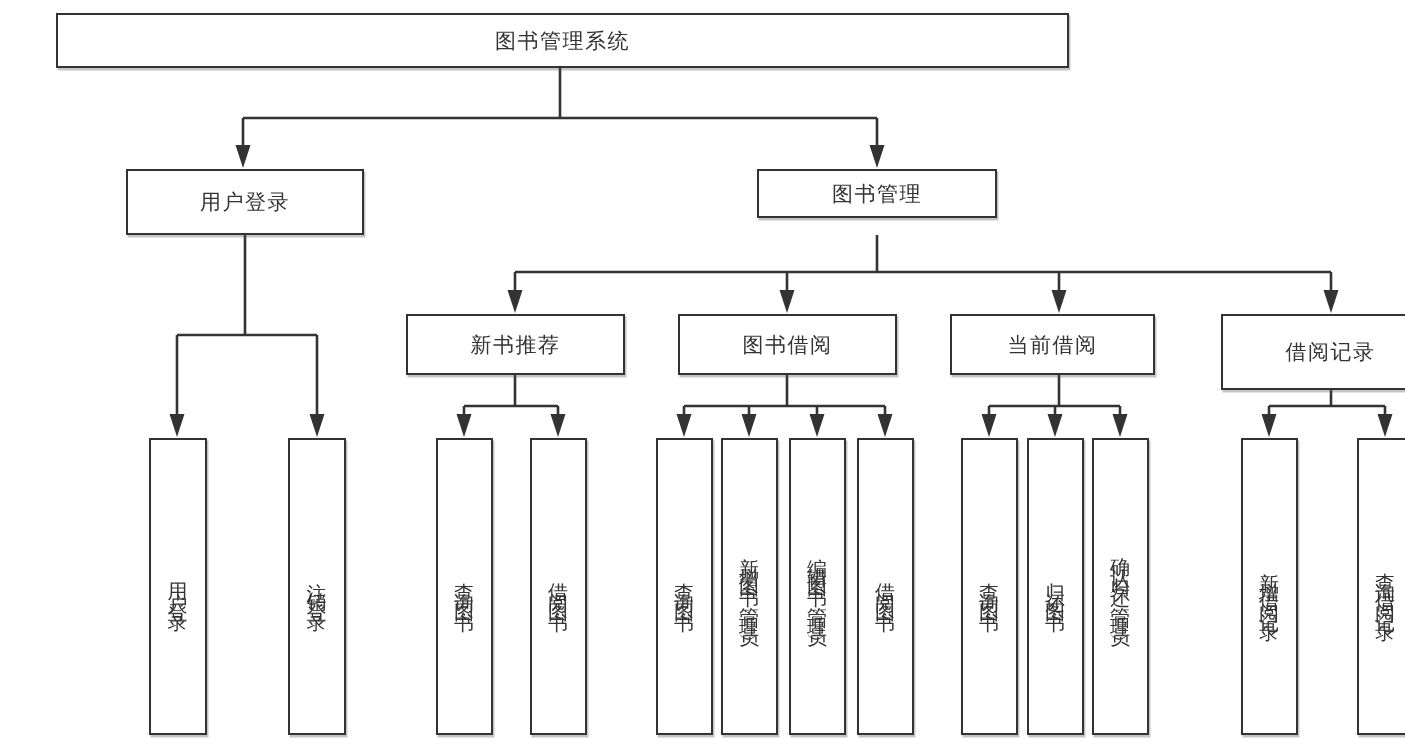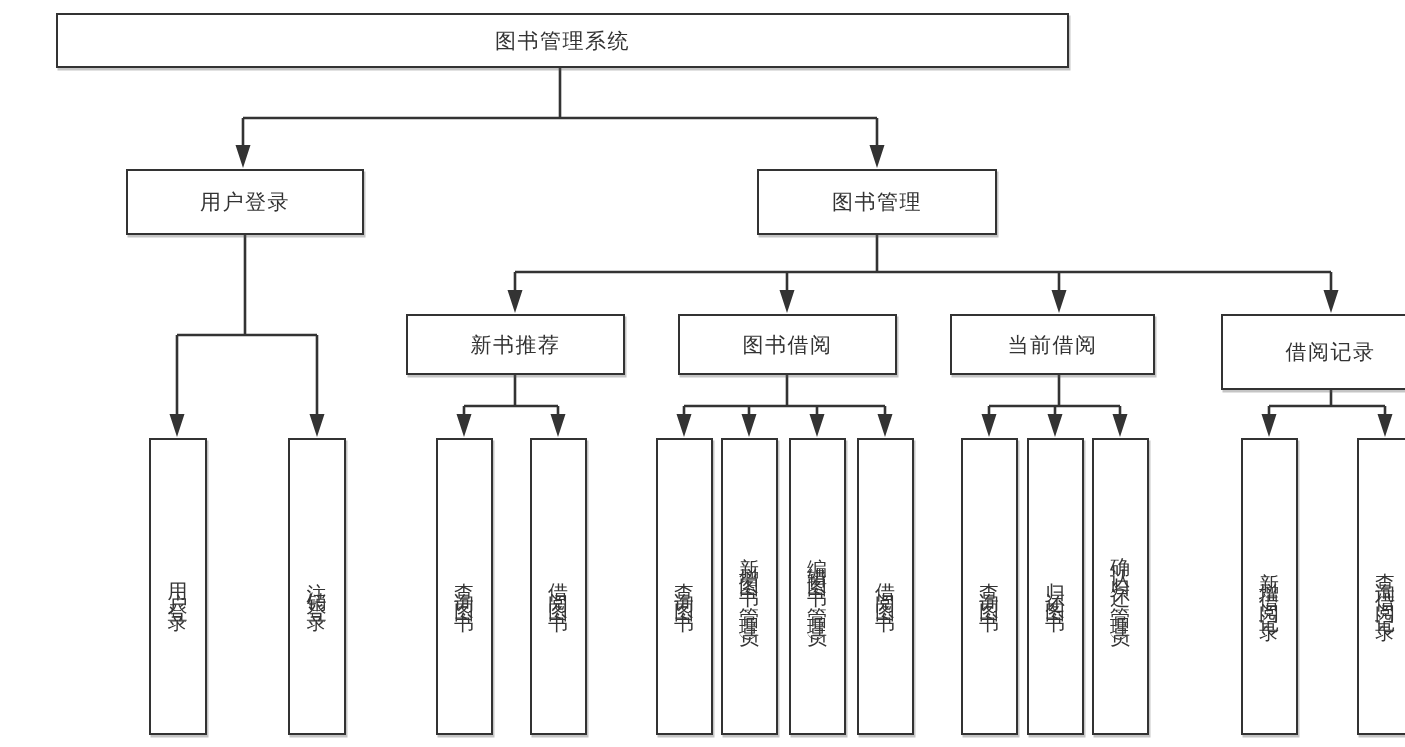--- a/index.html
+++ b/index.html
@@ -81,21 +81,21 @@
     </g>
   </svg>
 
   <div class="node hbox" style="left:12px; top:13px; width:1013px; height:55px;">
     <span>图书管理系统</span>
   </div>
 
   <div class="node hbox" style="left:82px; top:169px; width:238px; height:66px;">
     <span>用户登录</span>
   </div>
-  <div class="node hbox" style="left:713px; top:169px; width:240px; height:66px;">
+  <div class="node hbox" style="left:713px; top:169px; width:240px; height:49px;">
     <span>图书管理</span>
   </div>
 
   <div class="node hbox" style="left:634px; top:314px; width:219px; height:61px;">
     <span>图书借阅</span>
   </div>
   <div class="node hbox" style="left:362px; top:314px; width:219px; height:61px;">
     <span>新书推荐</span>
   </div>
   <div class="node hbox" style="left:906px; top:314px; width:205px; height:61px;">

